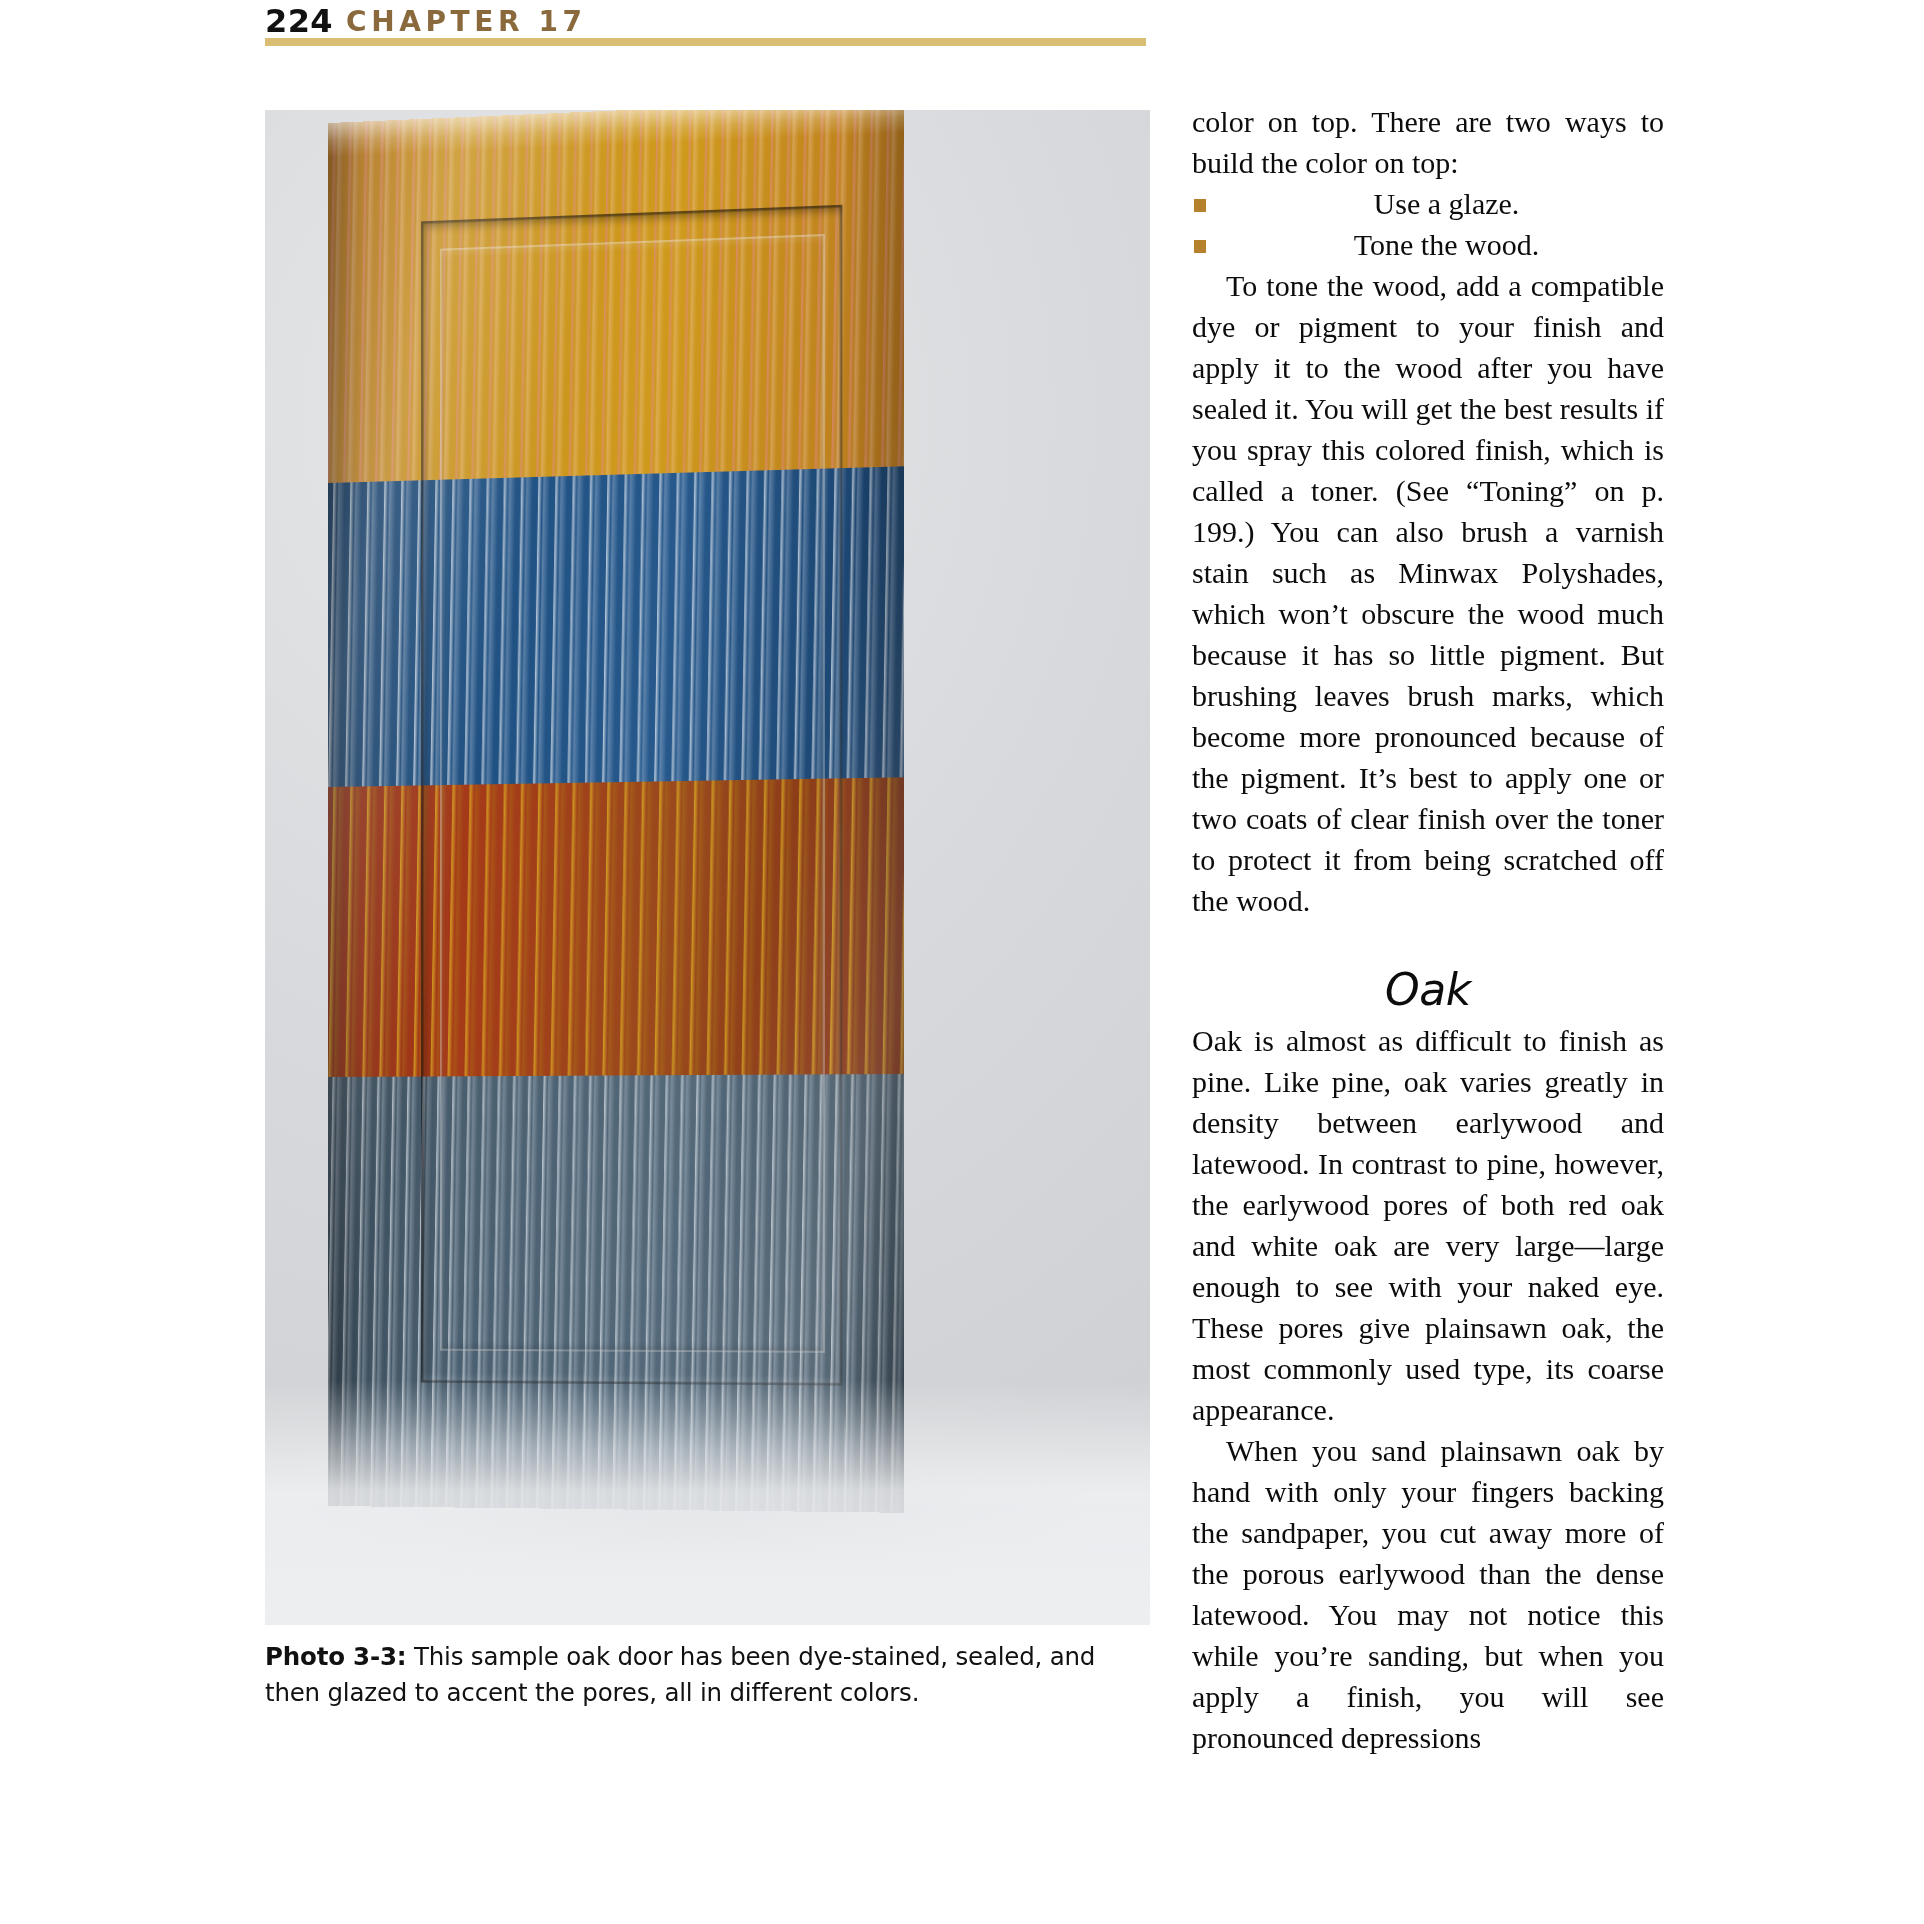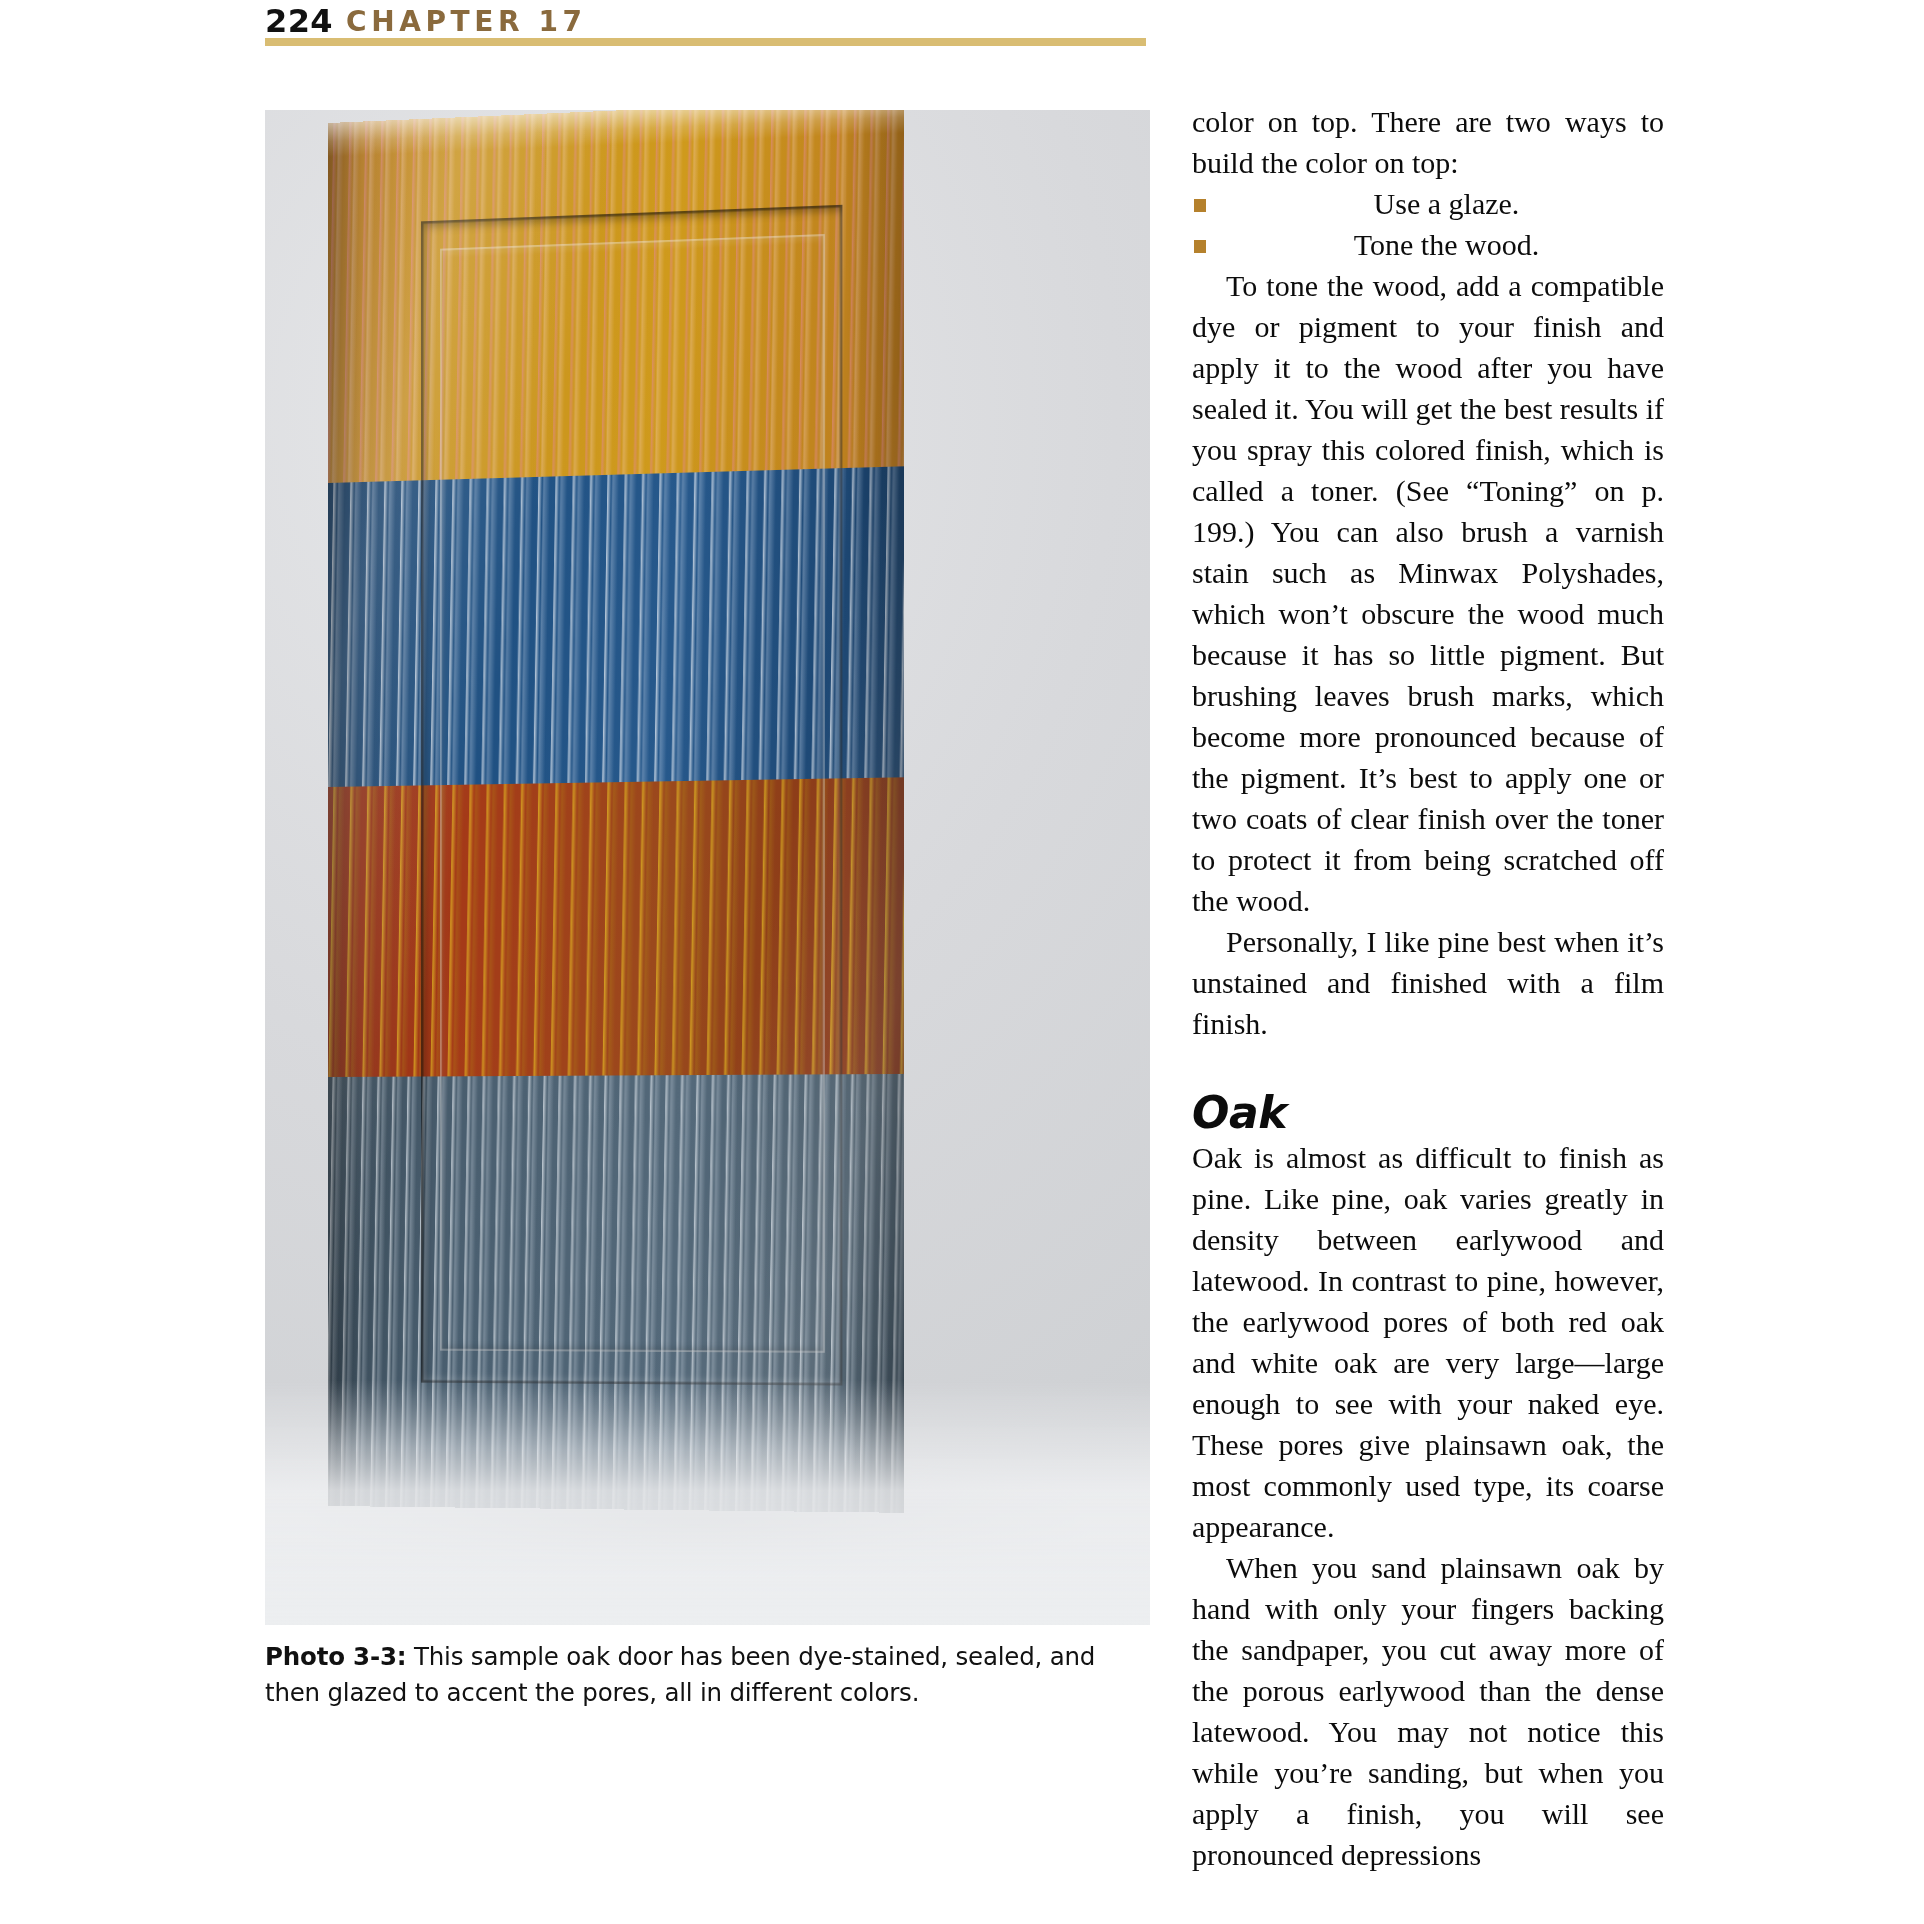--- a/index.html
+++ b/index.html
@@ -233,26 +233,26 @@
     left: 1.7px;
     top: 16px;
     width: 12.6px;
     height: 12.6px;
     background: #b5812c;
   }
 
   h2.section-head {
     font-family: "DejaVu Sans", sans-serif;
     font-style: italic;
-    font-weight: bold;
+    font-weight: normal;
     font-size: 44px;
     line-height: 1;
     color: #0c0c0c;
-    margin: 47px 0 2px 0;
-    text-align: left;
+    margin: 47px 0 8px 0;
+    text-align: center;
     letter-spacing: -0.4px;
   }
 </style>
 </head>
 <body>
 
 <div id="page">
 
   <div id="running-head">
     <div id="folio">224</div>
@@ -301,21 +301,20 @@
         <span class="bullet-marker"></span>
         <span>Use a glaze.</span>
       </li>
       <li>
         <span class="bullet-marker"></span>
         <span>Tone the wood.</span>
       </li>
     </ul>
 
     <p>To tone the wood, add a compatible dye or pigment to your finish and apply it to the wood after you have sealed it. You will get the best results if you spray this colored finish, which is called a toner. (See “Toning” on p. 199.) You can also brush a varnish stain such as Minwax Polyshades, which won’t obscure the wood much because it has so little pigment. But brushing leaves brush marks, which become more pronounced because of the pigment. It’s best to apply one or two coats of clear finish over the toner to protect it from being scratched off the wood.</p>
-    <p>Personally, I like pine best when it’s unstained and finished with a film finish.</p>
 
     <h2 class="section-head">Oak</h2>
 
     <p class="noindent">Oak is almost as difficult to finish as pine. Like pine, oak varies greatly in density between earlywood and latewood. In contrast to pine, however, the earlywood pores of both red oak and white oak are very large—large enough to see with your naked eye. These pores give plainsawn oak, the most commonly used type, its coarse appearance.</p>
     <p>When you sand plainsawn oak by hand with only your fingers backing the sandpaper, you cut away more of the porous earlywood than the dense latewood. You may not notice this while you’re sanding, but when you apply a finish, you will see pronounced depressions</p>
 
   </div>
 
 </div>
 

